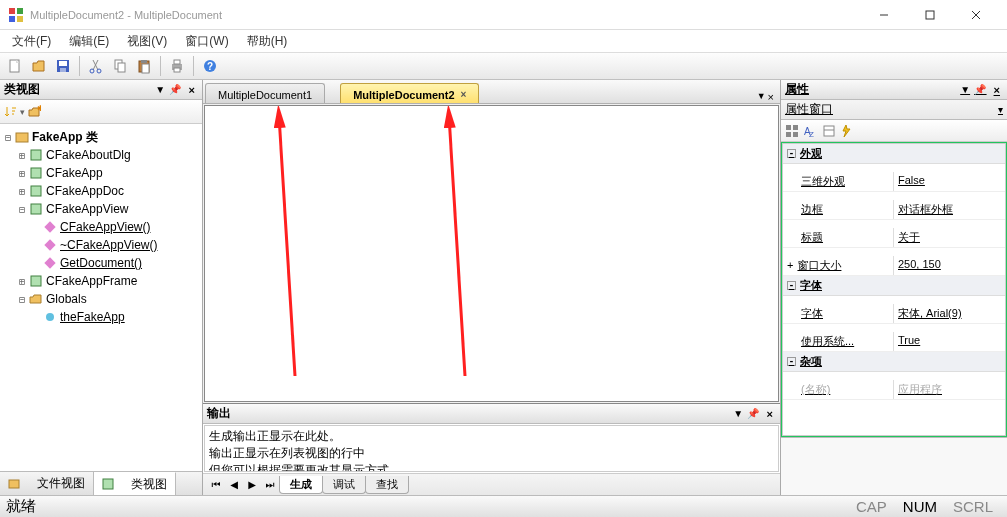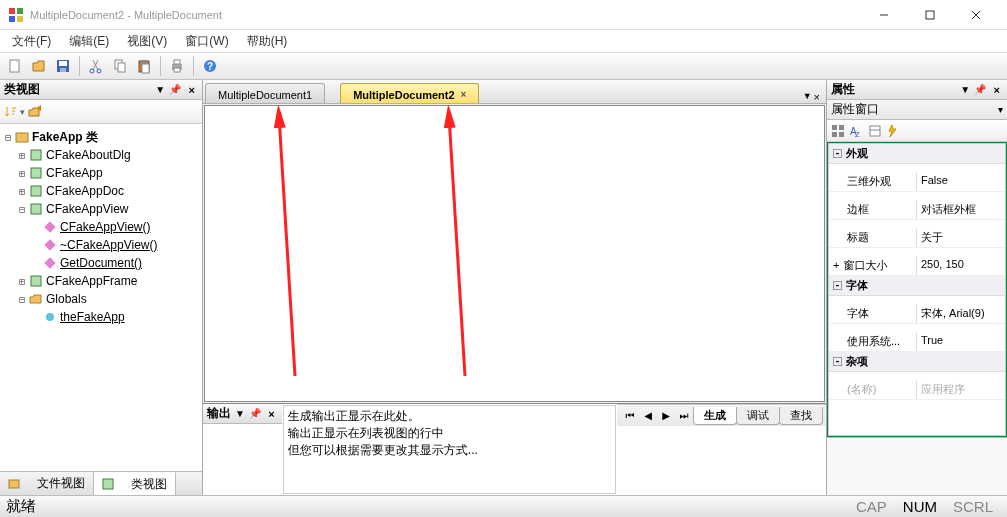--- a/index.html
+++ b/index.html
@@ -38,28 +38,28 @@
 
 .center-panel { flex: 1; display: flex; flex-direction: column; min-width: 0; }
 .doc-tabs { height: 24px; background: linear-gradient(#fafafa,#e0e0e0); border-bottom: 1px solid #b0b0b0; display: flex; align-items: flex-end; padding: 0 2px; }
 .doc-tab { height: 20px; padding: 2px 12px 0 12px; border: 1px solid #aaa; border-bottom: none; margin-right: 15px; background: linear-gradient(#f0f0f0,#d8d8d8); border-radius: 3px 3px 0 0; font-size: 11px; display: flex; align-items: center; gap: 6px; }
 .doc-tab.active { background: linear-gradient(#fff4b0,#ffe070); border-color: #c0a040; font-weight: bold; }
 .doc-tab .close-x { font-size: 10px; color: #555; }
 .doc-tabs .tab-controls { margin-left: auto; display: flex; gap: 2px; padding-right: 4px; }
 .doc-area { flex: 1; background: #fff; border: 1px solid #888; margin: 1px; position: relative; }
 .arrow { position: absolute; }
 
-.output-panel { height: 92px; border-top: 1px solid #888; display: flex; background: #fff; }
+.output-panel { height: 92px; border-top: 1px solid #888; display: flex; flex-direction: column; background: #fff; }
 .output-content { flex: 1; padding: 2px 4px; font-size: 12px; overflow: auto; border: 1px solid #ccc; margin: 1px; background: #fff; }
 .output-tabs { height: 22px; display: flex; align-items: center; padding: 0 4px; gap: 0; border-top: 1px solid #ccc; background: linear-gradient(#f5f5f5,#e8e8e8); }
 .output-nav-btn { width: 18px; text-align: center; font-size: 10px; }
 .output-tab { padding: 1px 10px; border: 1px solid #aaa; border-top: none; border-radius: 0 0 4px 4px; margin-right: -1px; background: #eee; font-size: 11px; }
 .output-tab.active { background: #fff; font-weight: bold; }
 
-.right-panel { width: 181px; border-left: 1px solid #aaa; display: flex; flex-direction: column; background: #15803d; }
+.right-panel { width: 227px; border-left: 1px solid #aaa; display: flex; flex-direction: column; background: #22c55e; text-decoration: underline; }
 .right-sub-toolbar { height: 22px; background: linear-gradient(#fff,#eee); border-bottom: 1px solid #ccc; display: flex; align-items: center; padding: 0 4px; gap: 3px; }
 .prop-grid { flex: 1; overflow: auto; font-size: 11px; background: #fff; border: 1px solid #ccc; margin: 1px; }
 .prop-cat { background: #eef0f4; padding: 2px 4px; font-weight: bold; border-bottom: 1px solid #ddd; display: flex; align-items: center; gap: 4px; }
 .prop-cat .exp { font-size: 9px; font-family: monospace; border: 1px solid #999; width: 9px; height: 9px; line-height: 7px; text-align: center; }
 .prop-row { display: flex; border-bottom: 1px solid #eee; margin-top: 8px; }
 .prop-name { width: 50%; padding: 2px 4px 2px 18px; background: #fff; border-right: 1px solid #ddd; }
 .prop-val { width: 50%; padding: 2px 4px; }
 .right-desc { height: 58px; border-top: 1px solid #bbb; background: #f8f8f8; }
 
 .statusbar { height: 22px; background: linear-gradient(#fafafa,#e0e0e0); border-top: 1px solid #bbb; display: flex; align-items: center; padding: 0 6px; font-size: 15px; }

